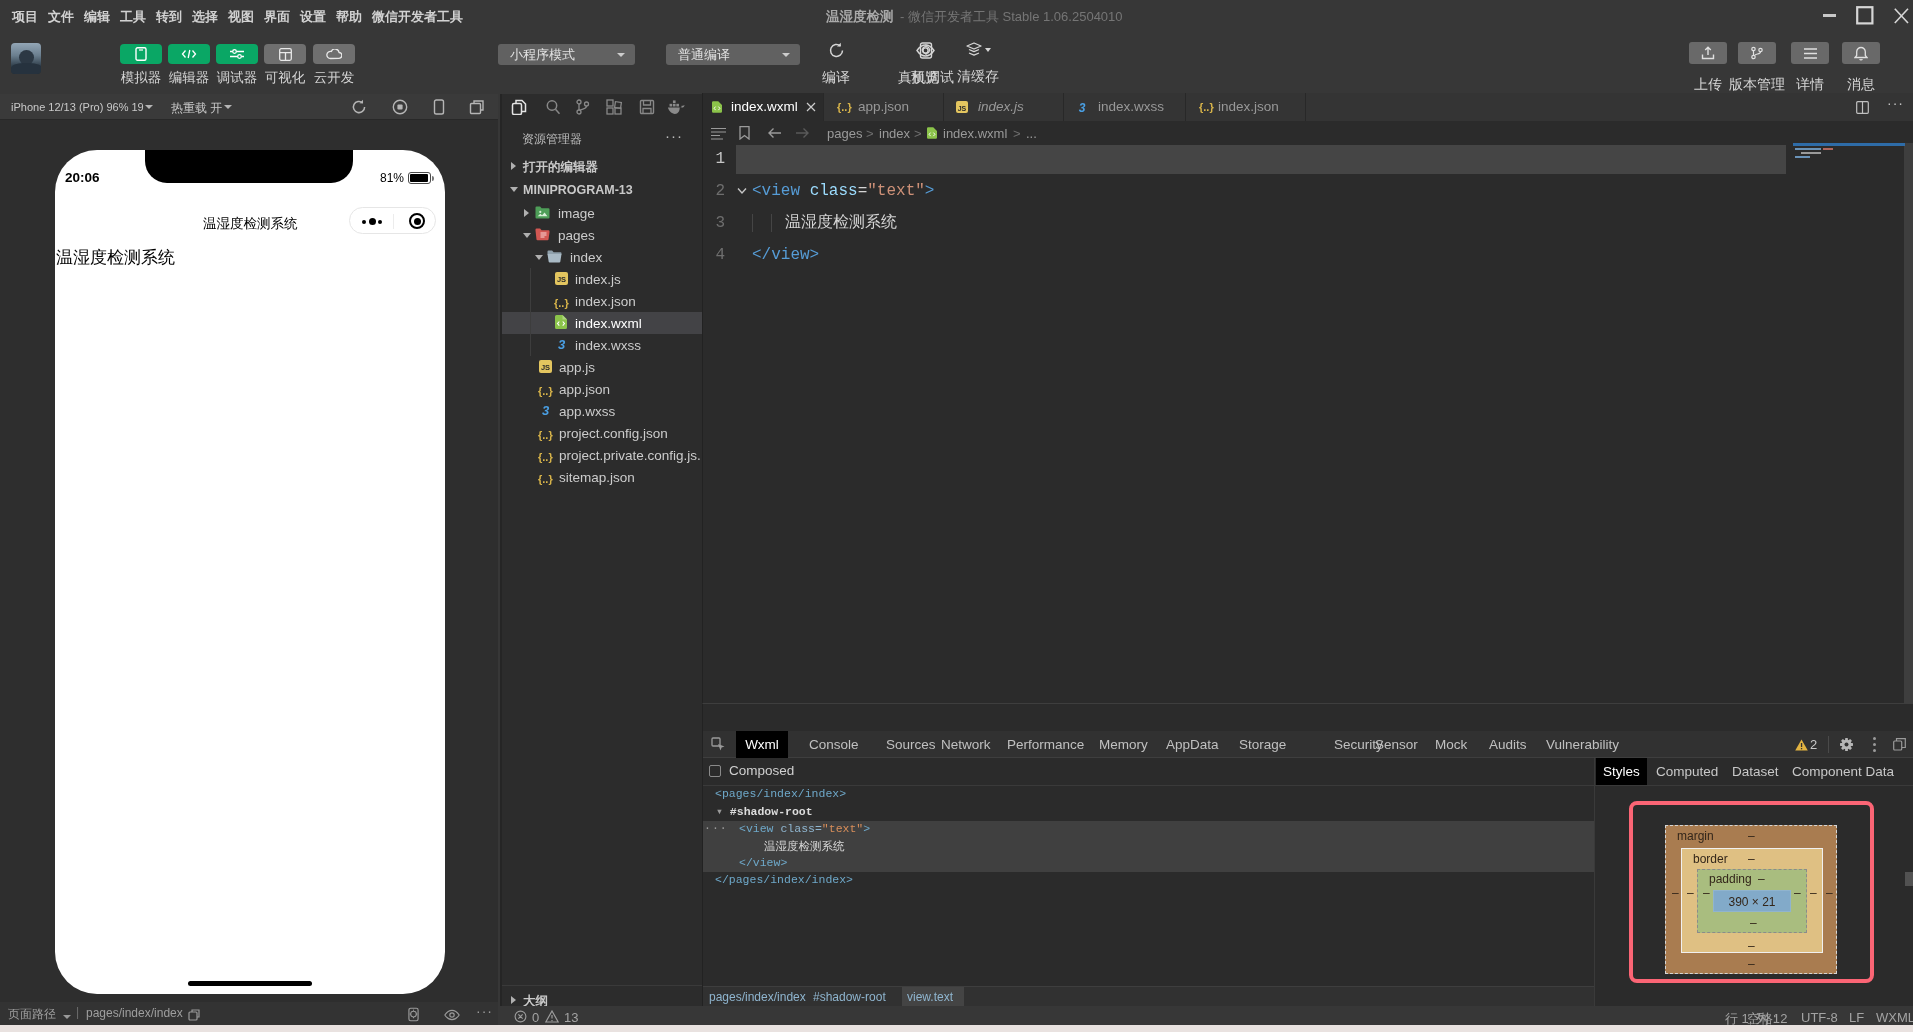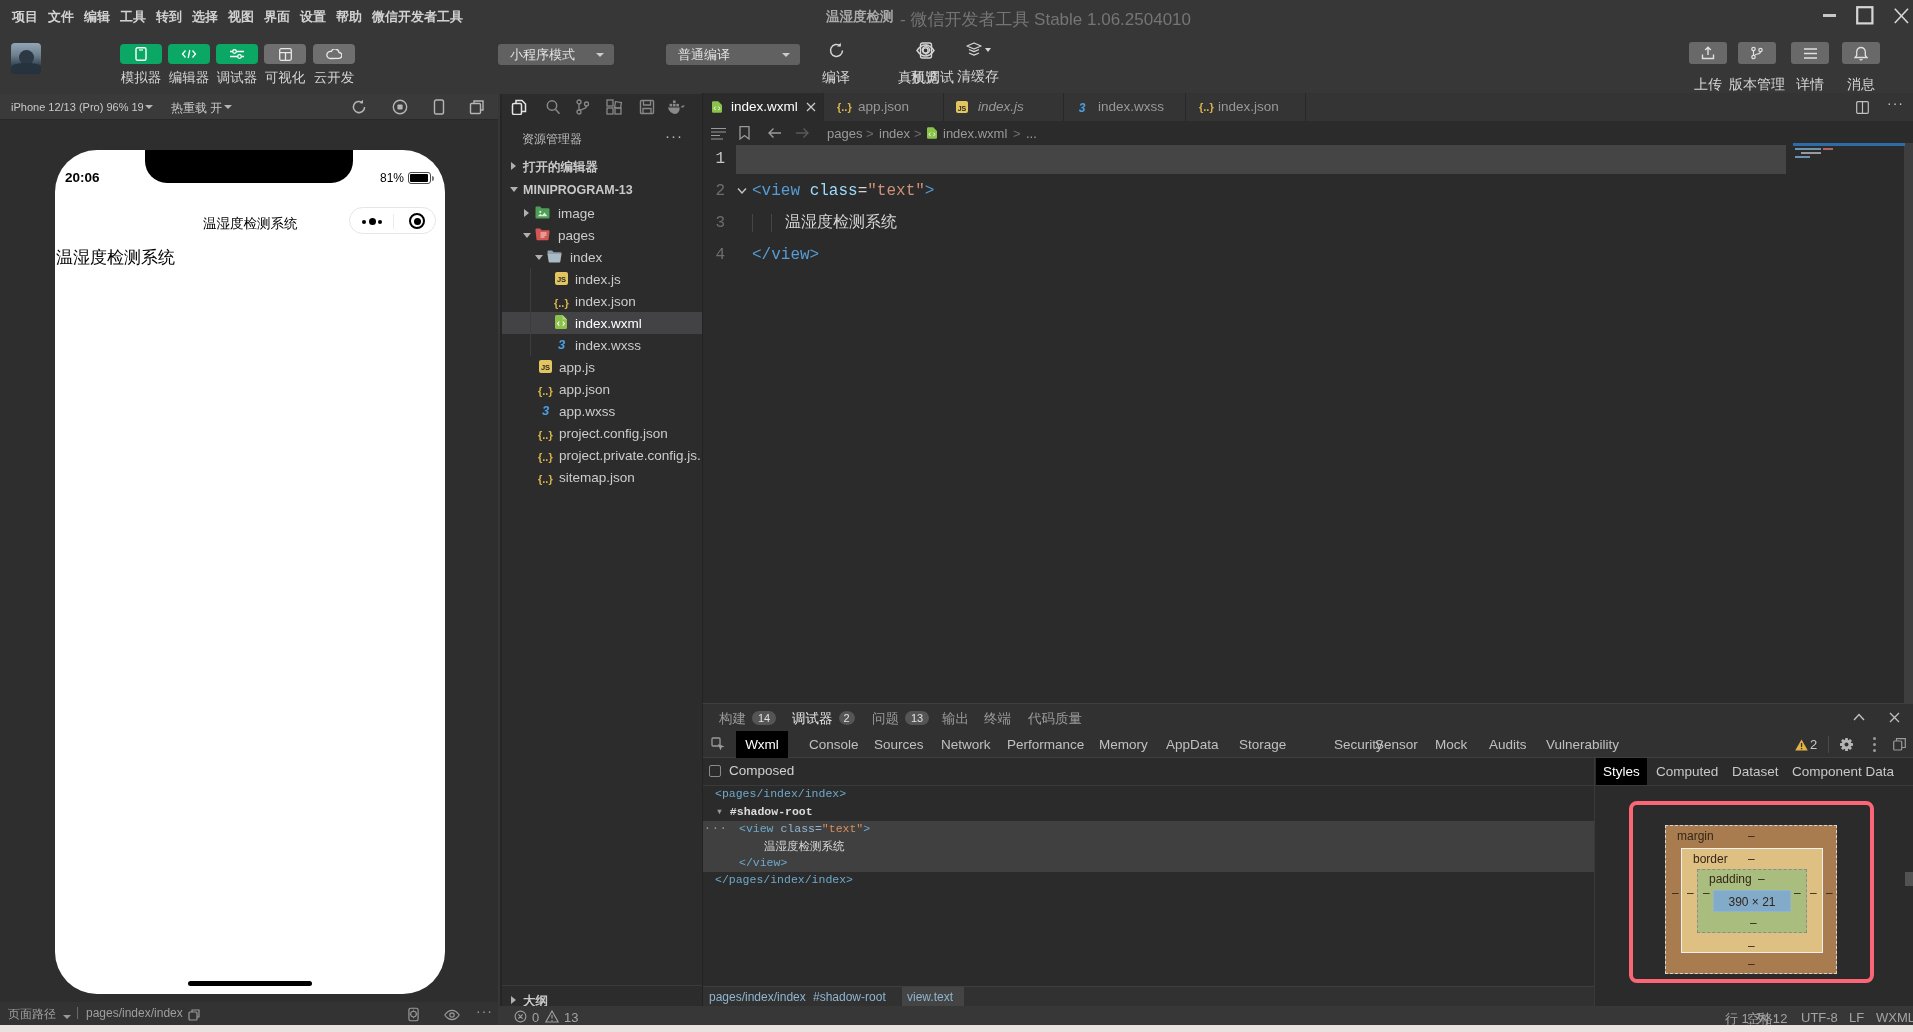--- a/index.html
+++ b/index.html
@@ -3,21 +3,21 @@
 <meta charset="utf-8">
 <style>
 * { margin:0; padding:0; box-sizing:border-box; }
 html,body { width:1913px; height:1032px; overflow:hidden; background:#373737;
   font-family:"Liberation Sans", sans-serif; }
 .abs { position:absolute; }
 
 #menubar { position:absolute; left:0; top:0; width:1913px; height:30px; background:#373737; }
 #menubar .mi { position:absolute; top:8px; font-size:13px; font-weight:600; color:#d2d2d2; }
 #title1 { position:absolute; top:8px; left:826px; font-size:13.5px; color:#a9a9a9; font-weight:bold;}
-#title2 { position:absolute; top:8px; left:900px; font-size:17px; color:#757575; }
+#title2 { position:absolute; top:8px; left:900px; font-size:13px; color:#757575; }
 
 #toolbar { position:absolute; left:0; top:30px; width:1913px; height:64px; background:#373737; }
 #avatar { position:absolute; left:11px; top:13px; width:30px; height:31px; border-radius:4px;
   background:linear-gradient(180deg,#93a6b6 0%,#6b7f8f 40%,#2f3d49 75%,#202b35 100%); overflow:hidden;}
 .tbtn { position:absolute; top:14px; width:42px; text-align:center; }
 .tbtn .box { width:42px; height:20px; border-radius:4px; display:flex; align-items:center; justify-content:center; }
 .tbtn .lbl { margin-top:5px; font-size:13.5px; color:#d6d6d6; white-space:nowrap; }
 .green { background:#0aa765; }
 .gray  { background:#6f6f6f; }
 .drop { position:absolute; top:14px; height:21px; background:#616161; border-radius:3px;
@@ -125,21 +125,21 @@
     <div class="lbl">可视化</div>
   </div>
   <div class="tbtn" style="left:313px">
     <div class="box gray">
         <svg width="16" height="11" viewBox="0 0 16 11">
           <path d="M4.5 9.5 a3.6 3.6 0 1 1 0.8-7.1 a4.1 4.1 0 0 1 7.8 1.1 a2.9 2.9 0 0 1 -0.4 5.9 z" fill="none" stroke="#e8e8e8" stroke-width="1.3"></path>
         </svg>
       </div>
     <div class="lbl">云开发</div>
   </div>
-  <div class="drop" style="left:498px;width:116px;">小程序模式<span class="caret"></span></div>
+  <div class="drop" style="left:498px;width:137px;">小程序模式<span class="caret"></span></div>
   <div class="drop" style="left:666px;width:134px;">普通编译<span class="caret"></span></div>
   <div class="icbtn" style="left:816px;width:40px;">
     <svg width="17" height="17" viewBox="0 0 17 17">
         <path d="M14.5 8.5 a6 6 0 1 1 -2.1-4.6" fill="none" stroke="#d6d6d6" stroke-width="1.5"></path>
         <path d="M12.8 0.8 L12.8 4.6 L9 4.4 Z" fill="#d6d6d6"></path>
       </svg>
     <div class="lbl">编译</div>
   </div>
   <div class="icbtn" style="left:905px;width:40px;">
     <svg width="19" height="17" viewBox="0 0 19 13">
@@ -447,42 +447,28 @@
     <div class="abs" style="left:49px;top:96px;line-height:32px;"><span style="color:#569cd6">&lt;/view&gt;</span></div>
     <div class="abs" style="left:1201px;top:0px;width:10px;height:560px;background:#3e3e3e;"></div>
   </div>
   <div class="abs" style="left:1090px;top:50px;width:112px;height:3px;background:#2e6ca8;"></div>
   <div class="abs" style="left:1092px;top:55px;width:26px;height:2px;background:#6a93b8;"></div>
   <div class="abs" style="left:1120px;top:55px;width:10px;height:2px;background:#b0675f;"></div>
   <div class="abs" style="left:1098px;top:59px;width:20px;height:2px;background:#9a9a9a;"></div>
   <div class="abs" style="left:1092px;top:63px;width:15px;height:2px;background:#6a93b8;"></div>
 </div>
 <div id="debug">
-  <div style="position:absolute;left:0;top:0;width:100%;height:27px;background:#313131;">
-    <span class="dtab1" style="left:16px;">构建<span class="badge">14</span></span>
-    <span class="dtab1" style="left:89px;color:#e8e8e8;">调试器<span class="badge" style="border-radius:50%;padding:1px 5px;">2</span></span>
-    <span class="dtab1" style="left:169px;">问题<span class="badge">13</span></span>
-    <span class="dtab1" style="left:239px;">输出</span>
-    <span class="dtab1" style="left:281px;">终端</span>
-    <span class="dtab1" style="left:325px;">代码质量</span>
-    <svg class="abs" style="left:1150px;top:9px" width="12" height="8">
-        <path d="M1 7 L6 1.5 L11 7" fill="none" stroke="#c0c0c0" stroke-width="1.4"></path>
-      </svg>
-    <svg class="abs" style="left:1186px;top:8px" width="11" height="11">
-        <path d="M1 1 L10 10 M10 1 L1 10" stroke="#c0c0c0" stroke-width="1.3"></path>
-      </svg>
-  </div>
   <div style="position:absolute;left:0;top:27px;width:100%;height:27px;background:#313131;border-bottom:1px solid #3e3e3e;">
     <svg class="abs" style="left:8px;top:6px" width="15" height="15" viewBox="0 0 15 15">
         <rect x="1" y="1" width="8" height="8" rx="1" fill="none" stroke="#9a9a9a" stroke-width="1.3"></rect>
         <path d="M7 7 L13.5 9.5 L10.6 10.6 L9.5 13.5 Z" fill="#9a9a9a"></path>
       </svg>
     <span class="dtab2" style="left:33px;width:52px;background:#000;color:#fff;text-align:center;">Wxml</span>
     <span class="dtab2" style="left:104px;">Console</span>
-    <span class="dtab2" style="left:169px;">Sources</span>
+    <span class="dtab2" style="left:181px;">Sources</span>
     <span class="dtab2" style="left:236px;">Network</span>
     <span class="dtab2" style="left:302px;">Performance</span>
     <span class="dtab2" style="left:394px;">Memory</span>
     <span class="dtab2" style="left:461px;">AppData</span>
     <span class="dtab2" style="left:534px;">Storage</span>
     <span class="dtab2" style="left:629px;">Security</span>
     <span class="dtab2" style="left:670px;">Sensor</span>
     <span class="dtab2" style="left:730px;">Mock</span>
     <span class="dtab2" style="left:784px;">Audits</span>
     <span class="dtab2" style="left:841px;">Vulnerability</span>

